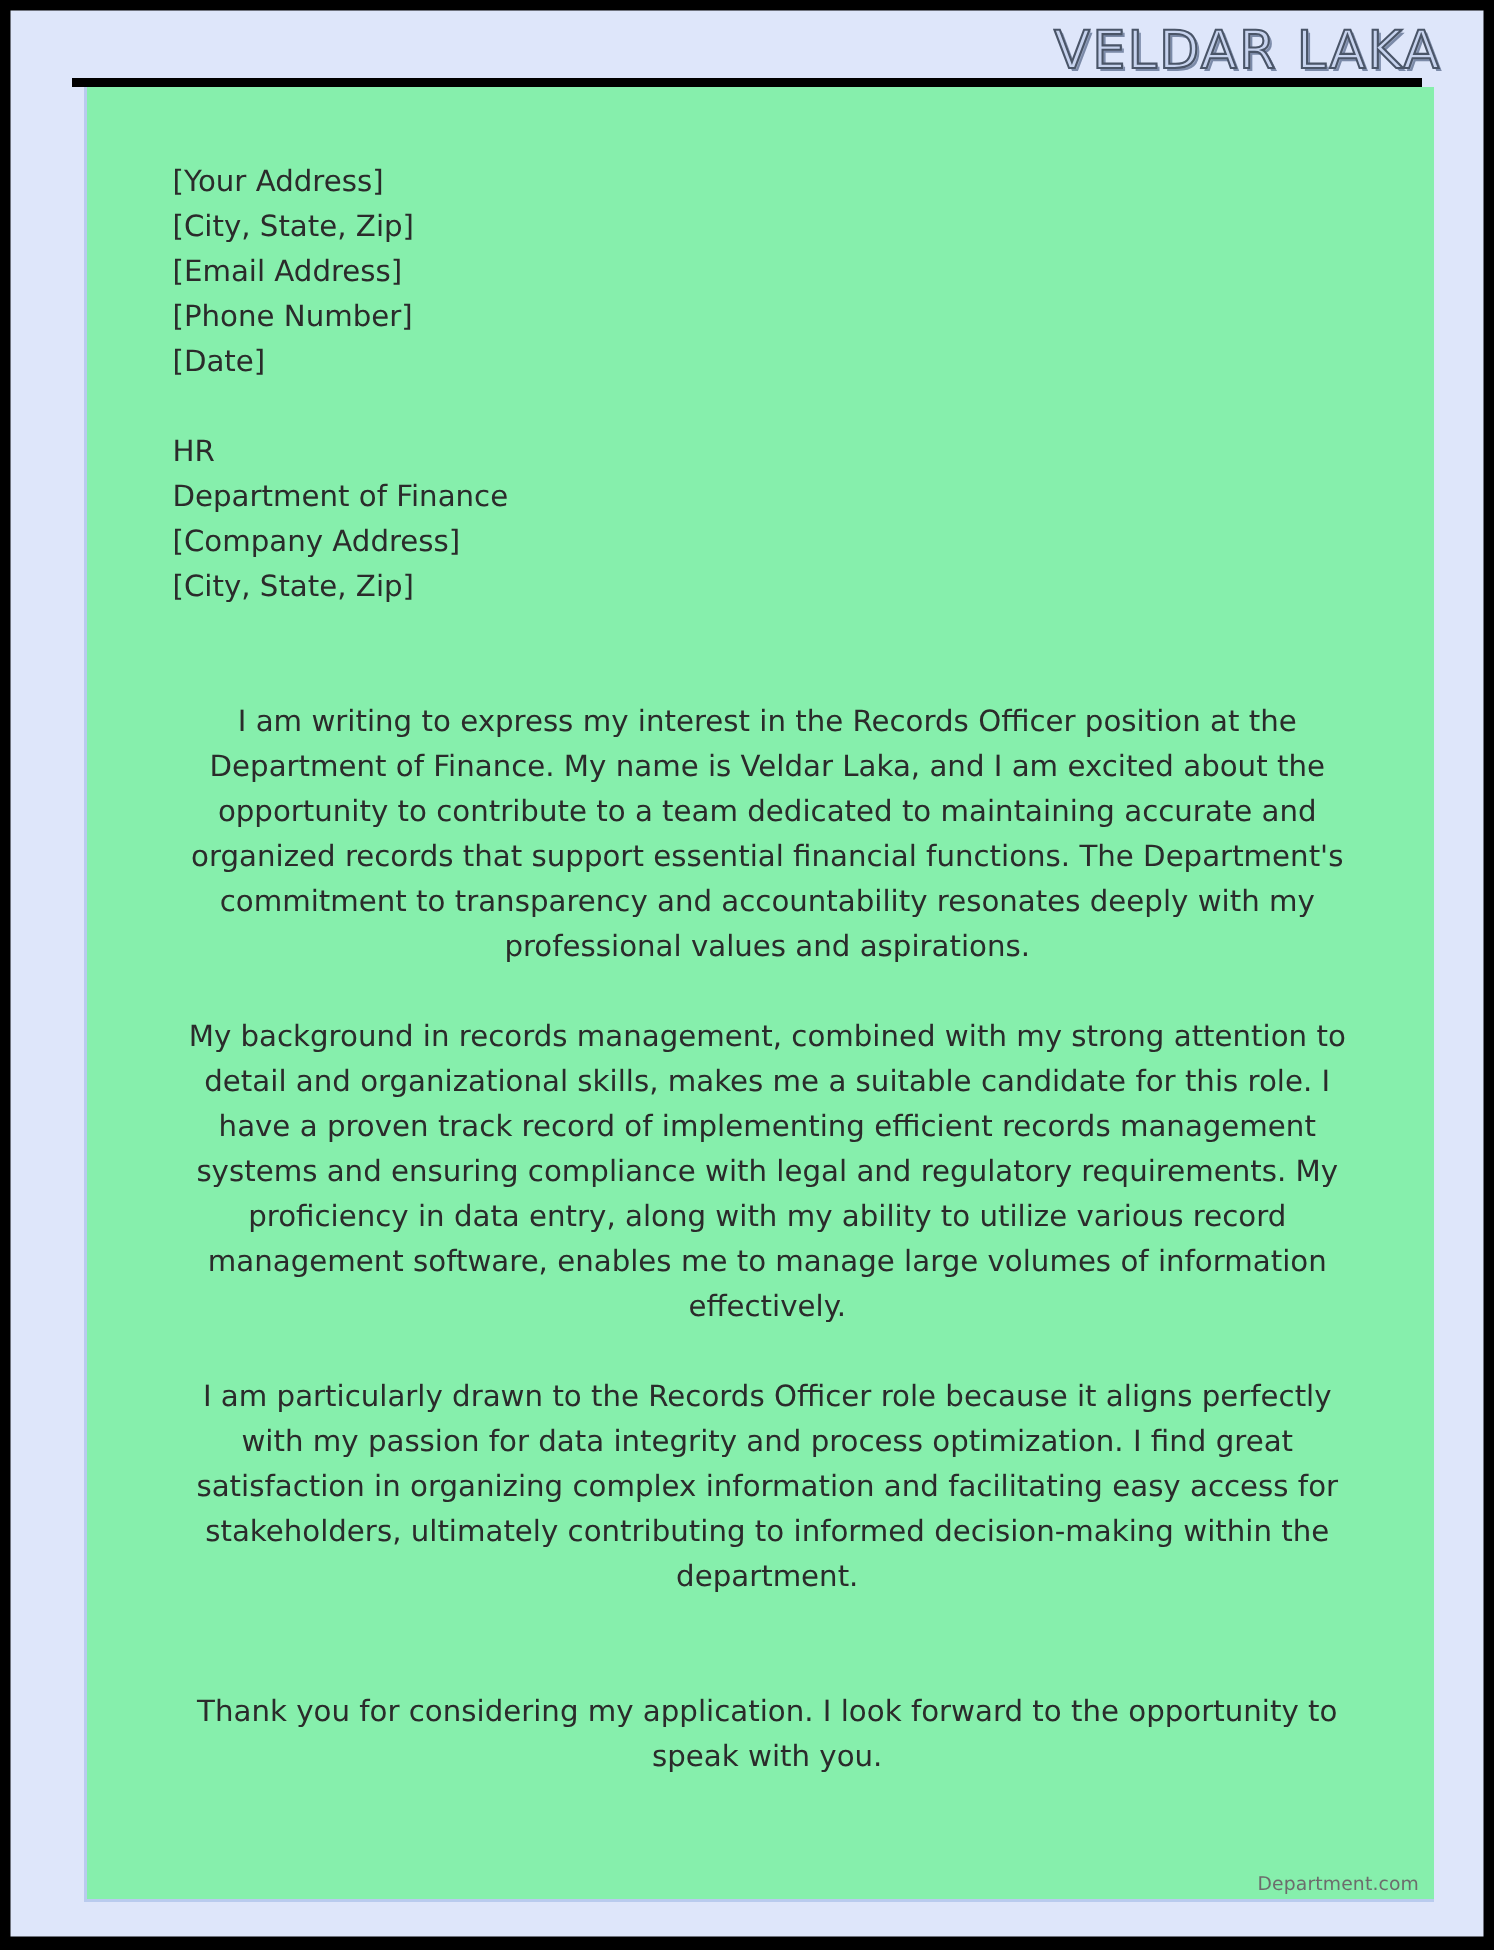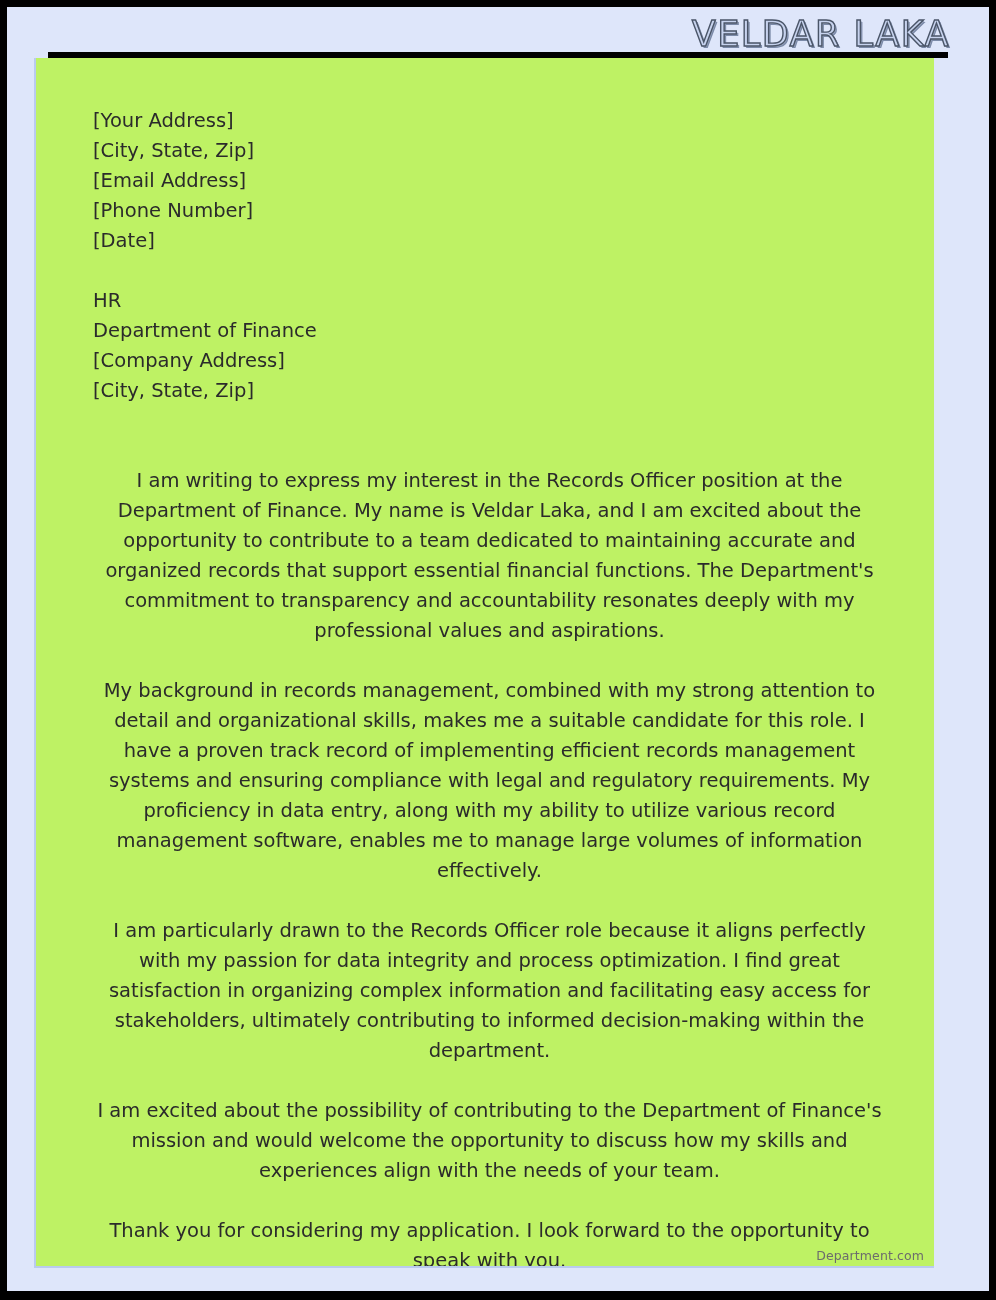--- a/index.html
+++ b/index.html
@@ -33,21 +33,21 @@
   
   #letterhead {
     position: absolute;
     left: 0;
     top: 0;
     width: 982px;
     height: 45px;
     display: flex;
     align-items: flex-end;
     justify-content: flex-end;
-    padding-right: 39px;
+    padding-right: 28px;
   }
 
   #letterhead-name {
     font-family: "DejaVu Sans", sans-serif;
     font-size: 35px;
     font-weight: 400;
     letter-spacing: 1.5px;
     line-height: 1;
     color: #c7d3ee;
     -webkit-text-stroke: 1.4px #4a5568;
@@ -66,25 +66,25 @@
     left: 41px;
     top: 45px;
     width: 900px;
     height: 6px;
     background: #000000;
   }
 
   
   #sheet {
     position: absolute;
-    left: 27px;
+    left: 49px;
     top: 51px;
     width: 900px;
     height: 1210px;
-    background: #bef264;
+    background: #86efac;
     border-left: 2px solid #b9cbee;
     border-bottom: 2px solid #b9cbee;
     overflow: hidden;
   }
 
   #sheet-inner {
     position: absolute;
     left: 0;
     top: 0;
     width: 900px;
@@ -164,21 +164,20 @@
         <div class="spacer-line"></div>
 
         <div class="body-para">My background in records management, combined with my strong attention to detail and organizational skills, makes me a suitable candidate for this role. I have a proven track record of implementing efficient records management systems and ensuring compliance with legal and regulatory requirements. My proficiency in data entry, along with my ability to utilize various record management software, enables me to manage large volumes of information effectively.</div>
 
         <div class="spacer-line"></div>
 
         <div class="body-para">I am particularly drawn to the Records Officer role because it aligns perfectly with my passion for data integrity and process optimization. I find great satisfaction in organizing complex information and facilitating easy access for stakeholders, ultimately contributing to informed decision-making within the department.</div>
 
         <div class="spacer-line"></div>
 
-        <div class="body-para">I am excited about the possibility of contributing to the Department of Finance's mission and would welcome the opportunity to discuss how my skills and experiences align with the needs of your team.</div>
 
         <div class="spacer-line"></div>
 
         <div class="body-para">Thank you for considering my application. I look forward to the opportunity to speak with you.</div>
 
       </div>
 
       <div id="watermark">Department.com</div>
     </div>
 

